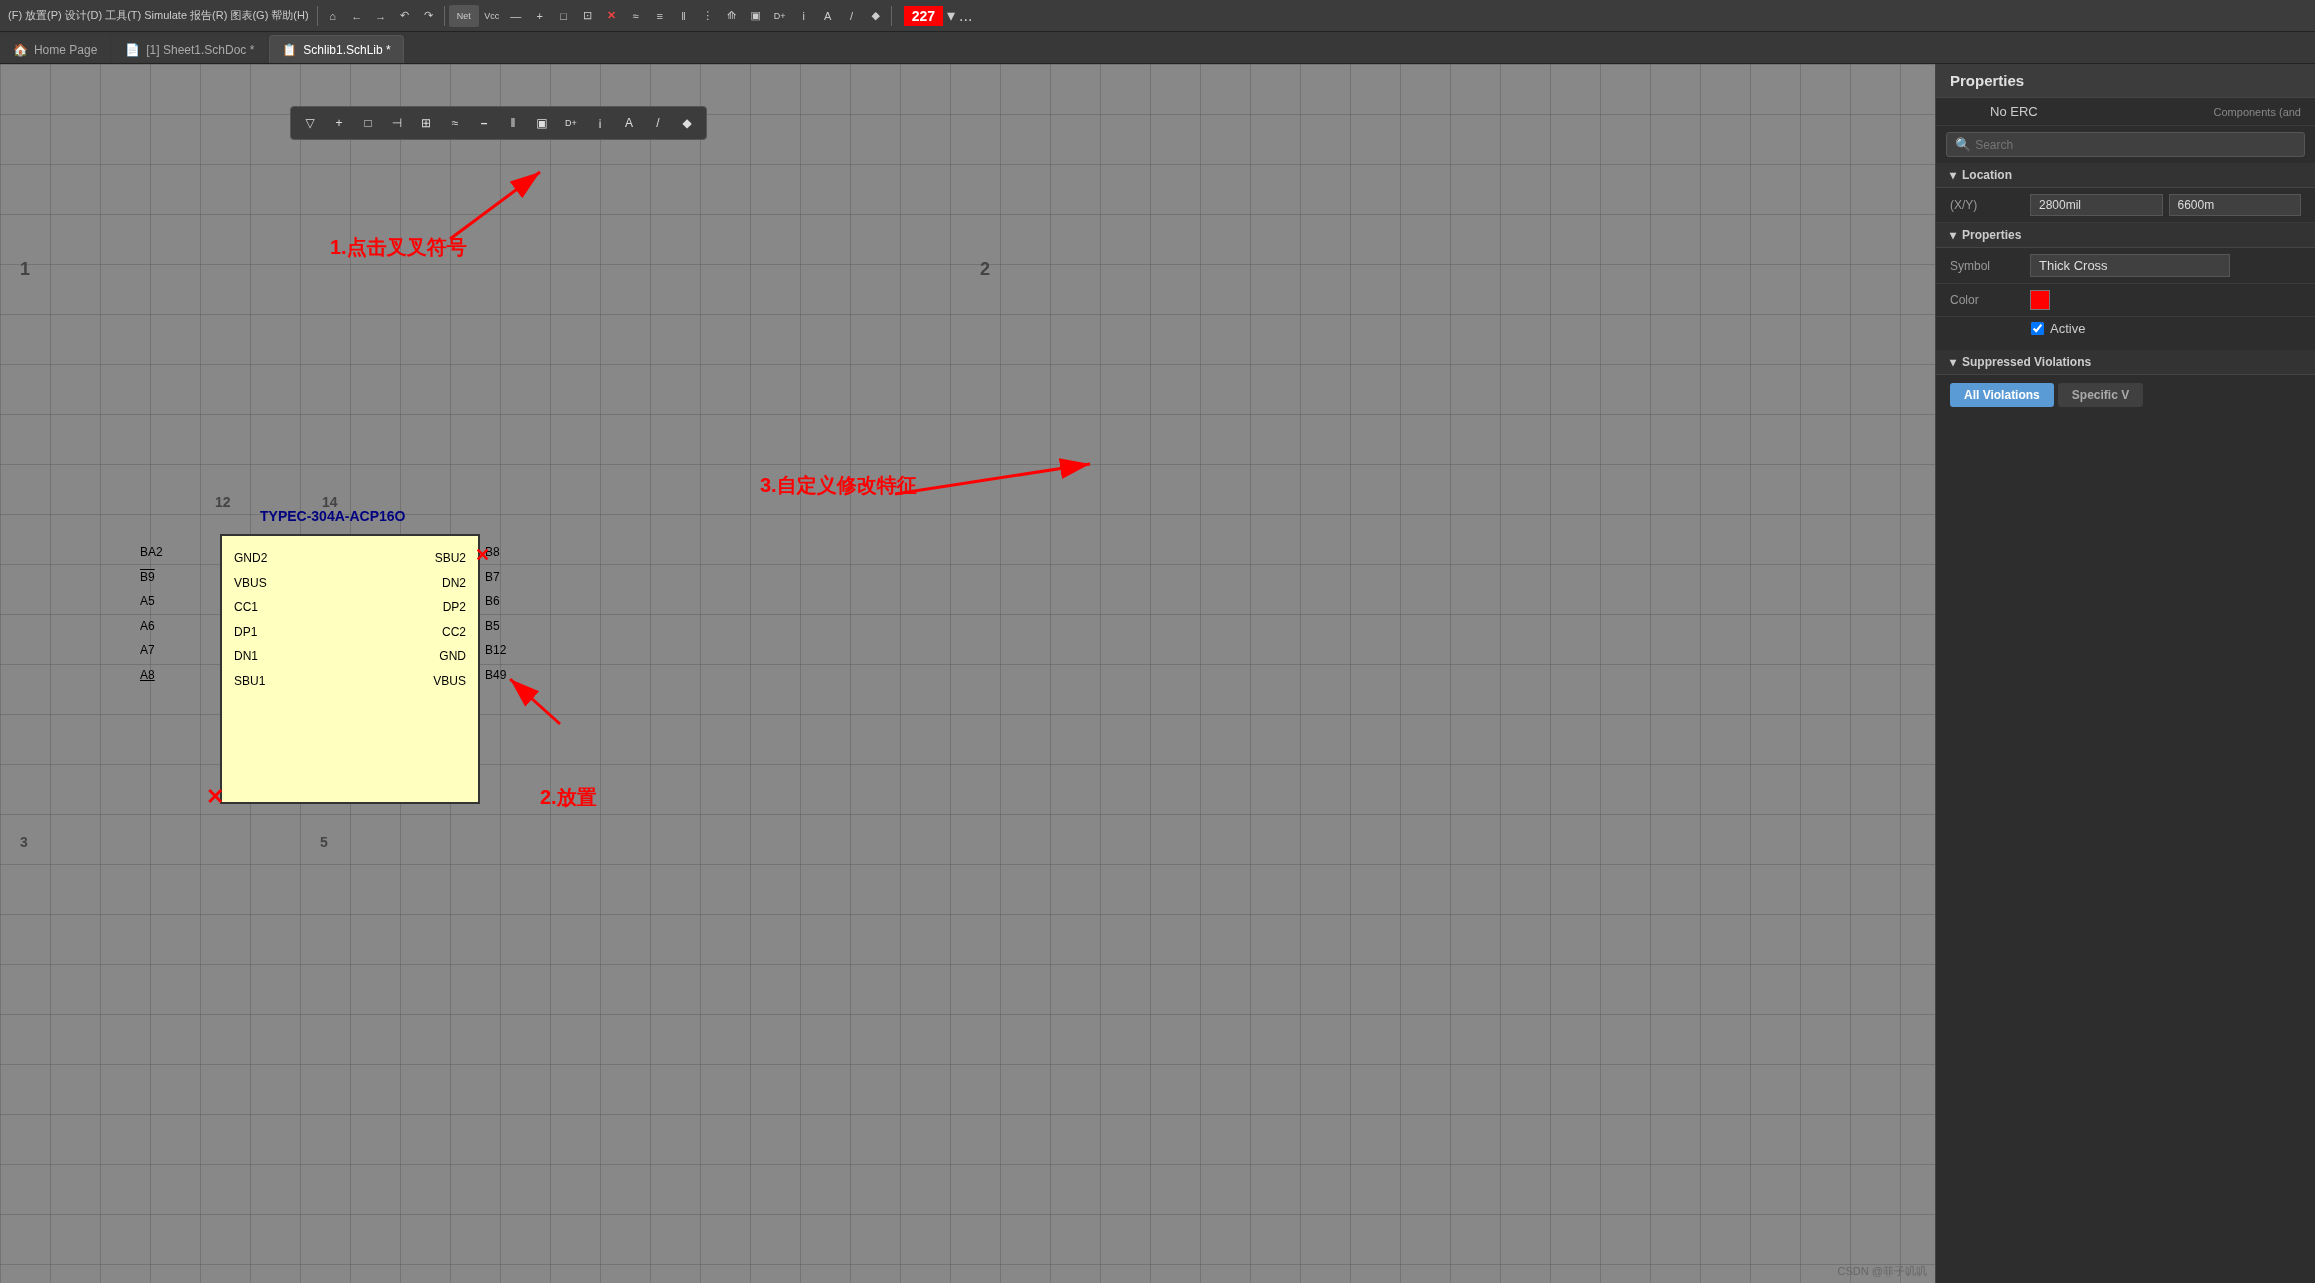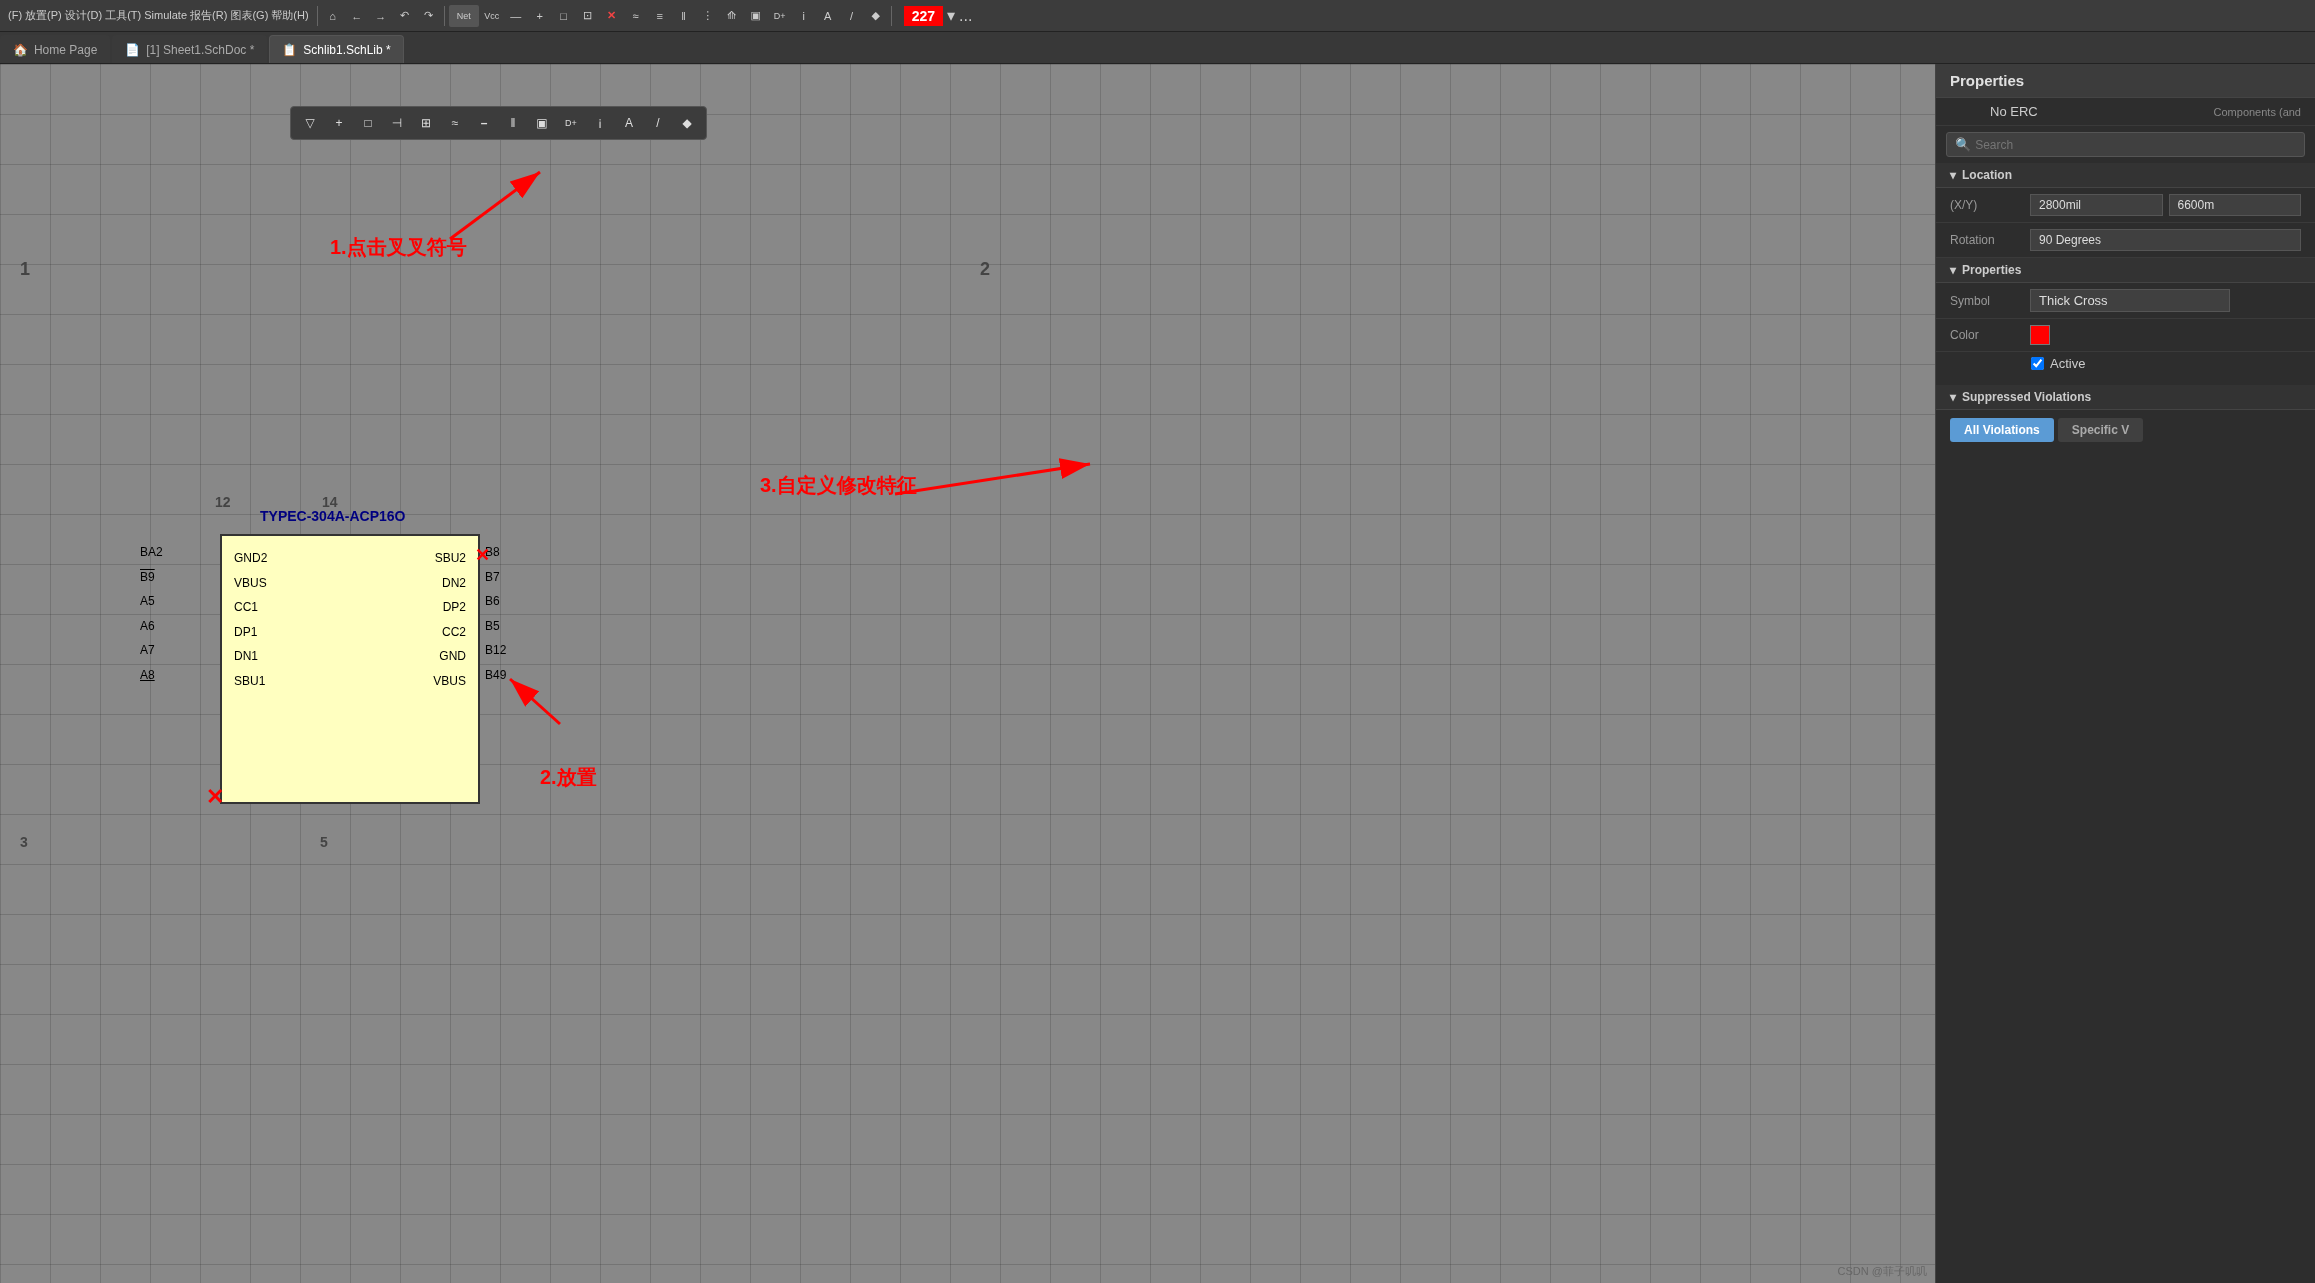--- a/index.html
+++ b/index.html
@@ -431,21 +431,21 @@
           <div>B5</div>
           <div>B12</div>
           <div>B49</div>
         </div>
 
         <div class="red-cross" style="left: 66px; top: 250px; font-size:22px; color:red;">✕</div>
         <div class="red-cross" style="left: 335px; top: 10px; font-size:18px; color:red;">✕</div>
 
       </div>
 
-      <div class="annotation" style="left: 540px; top: 700px; font-size:20px;">
+      <div class="annotation" style="left: 540px; top: 720px; font-size:20px;">
         <span>2.放置</span>
       </div>
 
       <div class="csdn-watermark">CSDN @菲子叽叽</div>
 
     </div>
   </div>
 
   <div class="properties-panel">
     <div class="panel-header">Properties</div>
@@ -464,24 +464,20 @@
       <span>▾</span>
       <span>Location</span>
     </div>
 
     <div class="panel-row">
       <span class="panel-row-label">(X/Y)</span>
       <input class="panel-input" type="text" value="2800mil" style="margin-right: 6px; width: 110px;">
       <input class="panel-input" type="text" value="6600m" style="width: 80px;">
     </div>
 
-    <div class="panel-row">
-      <span class="panel-row-label">Rotation</span>
-      <input class="panel-input" type="text" value="90 Degrees" style="width: 200px;">
-    </div>
 
     <div class="panel-section-header">
       <span>▾</span>
       <span>Properties</span>
     </div>
 
     <div class="panel-row">
       <span class="panel-row-label">Symbol</span>
       <input class="symbol-input" type="text" value="Thick Cross" style="">
     </div>

